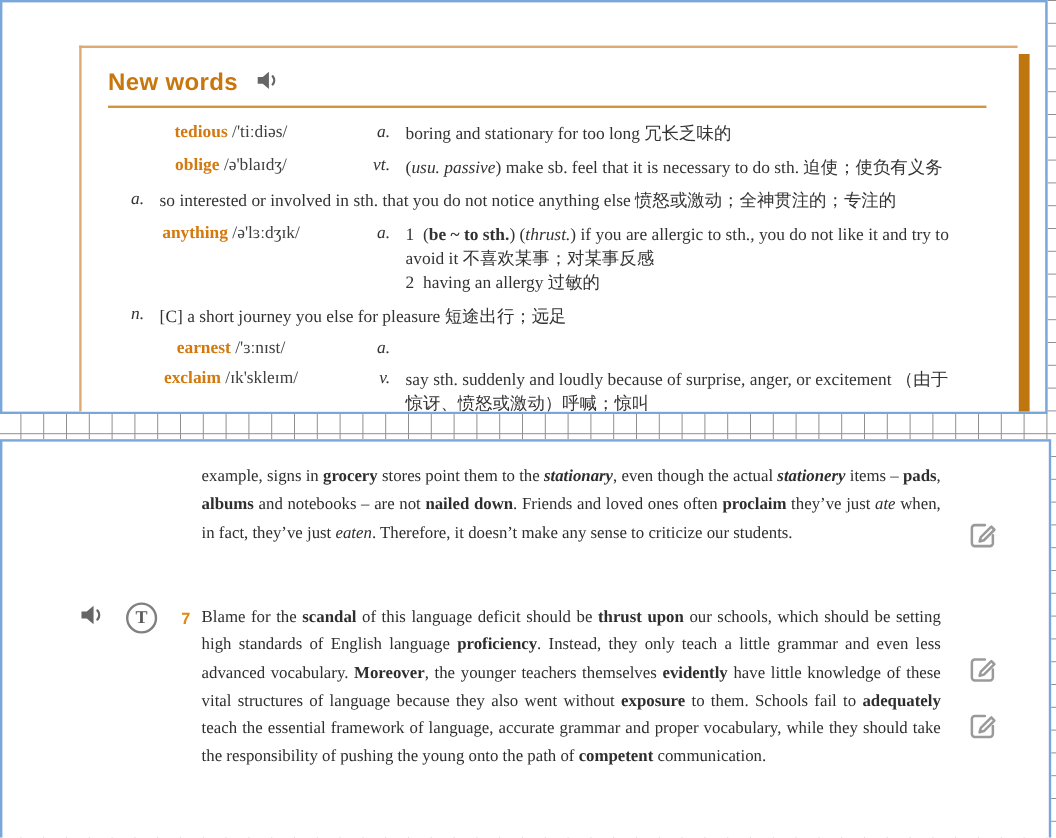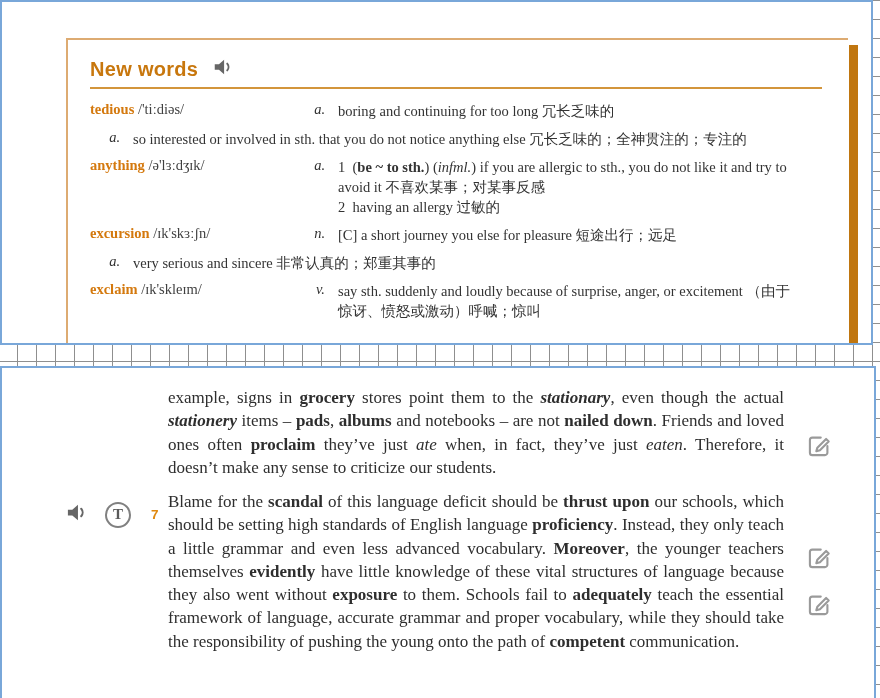--- a/index.html
+++ b/index.html
@@ -18,30 +18,30 @@
   
   .panel{position:absolute;left:64px;top:36px;width:780px;height:340px;
          border-top:2px solid #ddab72;border-left:2px solid #ddab72;background:#fff;}
   .panel-spine{position:absolute;left:847px;top:43px;width:9px;height:310px;background:#c0760f;}
   .panel-head{margin:16px 26px 0 22px;display:flex;align-items:center;gap:14px;
               border-bottom:2px solid #d3953b;padding-bottom:5px;}
   .panel-title{font-family:"Liberation Sans", sans-serif;font-weight:800;font-size:20px;
                color:#c8770d;letter-spacing:0.3px;}
   .vocab-list{margin:12px 26px 0 22px;}
   .vocab-row{display:flex;margin-bottom:8px;font-size:14.5px;color:#333;}
-  .vword-cell{width:205px;flex:none;}
+  .vword-cell{width:205px;flex:none;text-align:center;}
   .vword{color:#d4790e;font-weight:bold;}
   .vphon{color:#3f3f3f;}
   .vpos{width:30px;flex:none;text-align:right;font-style:italic;color:#333;}
   .vdef{flex:1;padding-left:13px;padding-right:24px;line-height:20px;color:#333;}
   
   .para{position:absolute;left:166px;width:616px;text-align:justify;
-        font-size:17px;line-height:23.3px;color:#2e2e2e;}
+        font-size:14px;line-height:23.3px;color:#2e2e2e;}
   .para-1{top:18px;}
-  .para-2{top:122px;}
+  .para-2{top:135px;}
   .margin-icons{position:absolute;left:62px;top:133px;display:flex;align-items:center;gap:15px;}
   .para-num{color:#e0890f;font-weight:bold;font-size:13.5px;
             font-family:"Liberation Sans", sans-serif;padding-left:5px;}
   .circle-t{width:22px;height:22px;border:2px solid #808080;border-radius:50%;
             display:flex;align-items:center;justify-content:center;
             font-family:"Liberation Serif", serif;font-size:15px;font-weight:600;color:#5a5a5a;
             background:#fff;}
   .edit-btn{position:absolute;left:803px;width:28px;height:28px;cursor:pointer;}
   .edit-1{top:64px;} .edit-2{top:176px;} .edit-3{top:223px;}
   .speaker{display:inline-block;}
@@ -63,50 +63,57 @@
           </svg>
         </span>
       </div>
       <div class="vocab-list" id="vocab-list">
   <div class="vocab-row">
     <div class="vword-cell">
       <span class="vword">tedious</span>
       <span class="vphon"> /'tiːdiəs/</span>
     </div>
     <div class="vpos">a.</div>
-    <div class="vdef">boring and continuing for too long 冗长乏味的</div>
+    <div class="vdef">boring and stationary for too long 冗长乏味的</div>
   </div>
 
+  <div class="vocab-row">
+    <div class="vword-cell">
+      <span class="vword">oblige</span>
+      <span class="vphon"> /ə'blaɪdʒ/</span>
+    </div>
+    <div class="vpos">vt.</div>
+    <div class="vdef">(<i>usu. passive</i>) make sb. feel that it is necessary to do sth. 迫使；使负有义务</div>
+  </div>
 
   <div class="vocab-row">
     <div class="vpos">a.</div>
-    <div class="vdef">so interested or involved in sth. that you do not notice anything else 冗长乏味的；全神贯注的；专注的</div>
+    <div class="vdef">so interested or involved in sth. that you do not notice anything else 愤怒或激动；全神贯注的；专注的</div>
   </div>
 
   <div class="vocab-row">
     <div class="vword-cell">
       <span class="vword">anything</span>
       <span class="vphon"> /ə'lɜːdʒɪk/</span>
     </div>
     <div class="vpos">a.</div>
-    <div class="vdef">1&nbsp;&nbsp;(<b>be ~ to sth.</b>) (<i>infml.</i>) if you are allergic to sth., you do not like it and try to avoid it 不喜欢某事；对某事反感<br>2&nbsp;&nbsp;having an allergy 过敏的</div>
+    <div class="vdef">1&nbsp;&nbsp;(<b>be ~ to sth.</b>) (<i>thrust.</i>) if you are allergic to sth., you do not like it and try to avoid it 不喜欢某事；对某事反感<br>2&nbsp;&nbsp;having an allergy 过敏的</div>
   </div>
 
   <div class="vocab-row">
-    <div class="vword-cell">
-      <span class="vword">excursion</span>
-      <span class="vphon"> /ɪk'skɜːʃn/</span>
-    </div>
     <div class="vpos">n.</div>
     <div class="vdef">[C] a short journey you else for pleasure 短途出行；远足</div>
   </div>
 
   <div class="vocab-row">
+    <div class="vword-cell">
+      <span class="vword">earnest</span>
+      <span class="vphon"> /'ɜːnɪst/</span>
+    </div>
     <div class="vpos">a.</div>
-    <div class="vdef">very serious and sincere 非常认真的；郑重其事的</div>
   </div>
 
   <div class="vocab-row">
     <div class="vword-cell">
       <span class="vword">exclaim</span>
       <span class="vphon"> /ɪk'skleɪm/</span>
     </div>
     <div class="vpos">v.</div>
     <div class="vdef">say sth. suddenly and loudly because of surprise, anger, or excitement （由于惊讶、愤怒或激动）呼喊；惊叫</div>
   </div>

